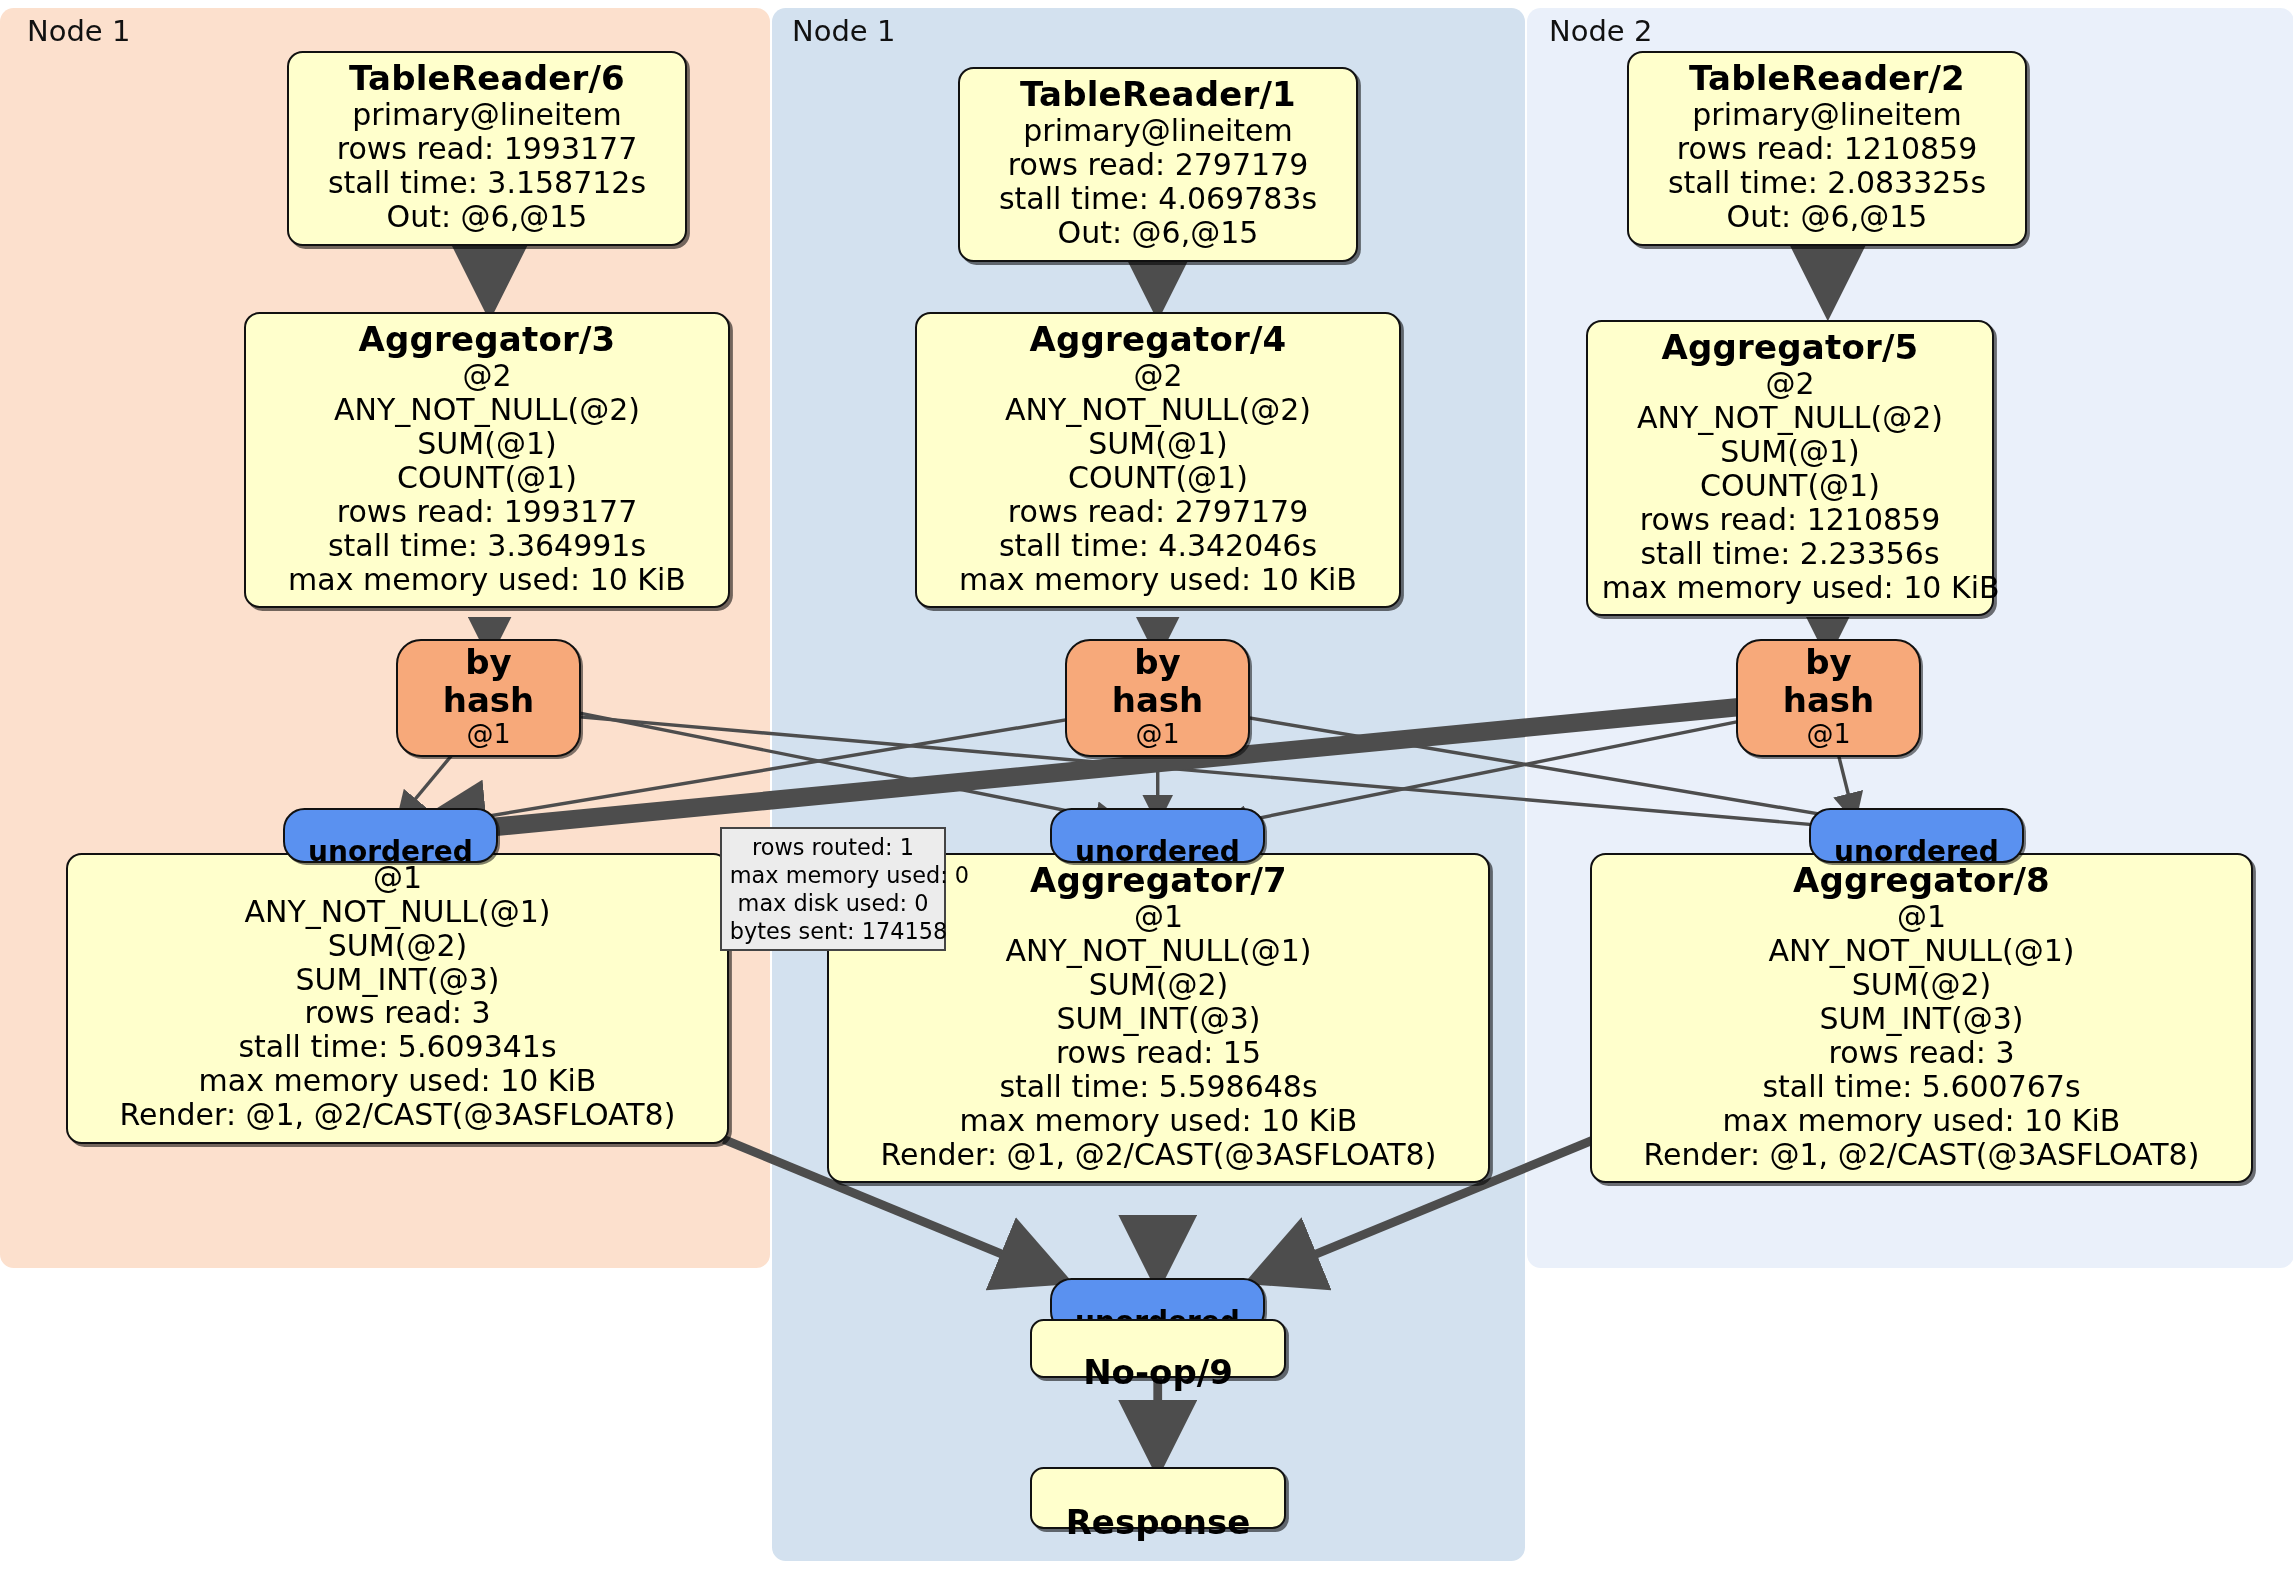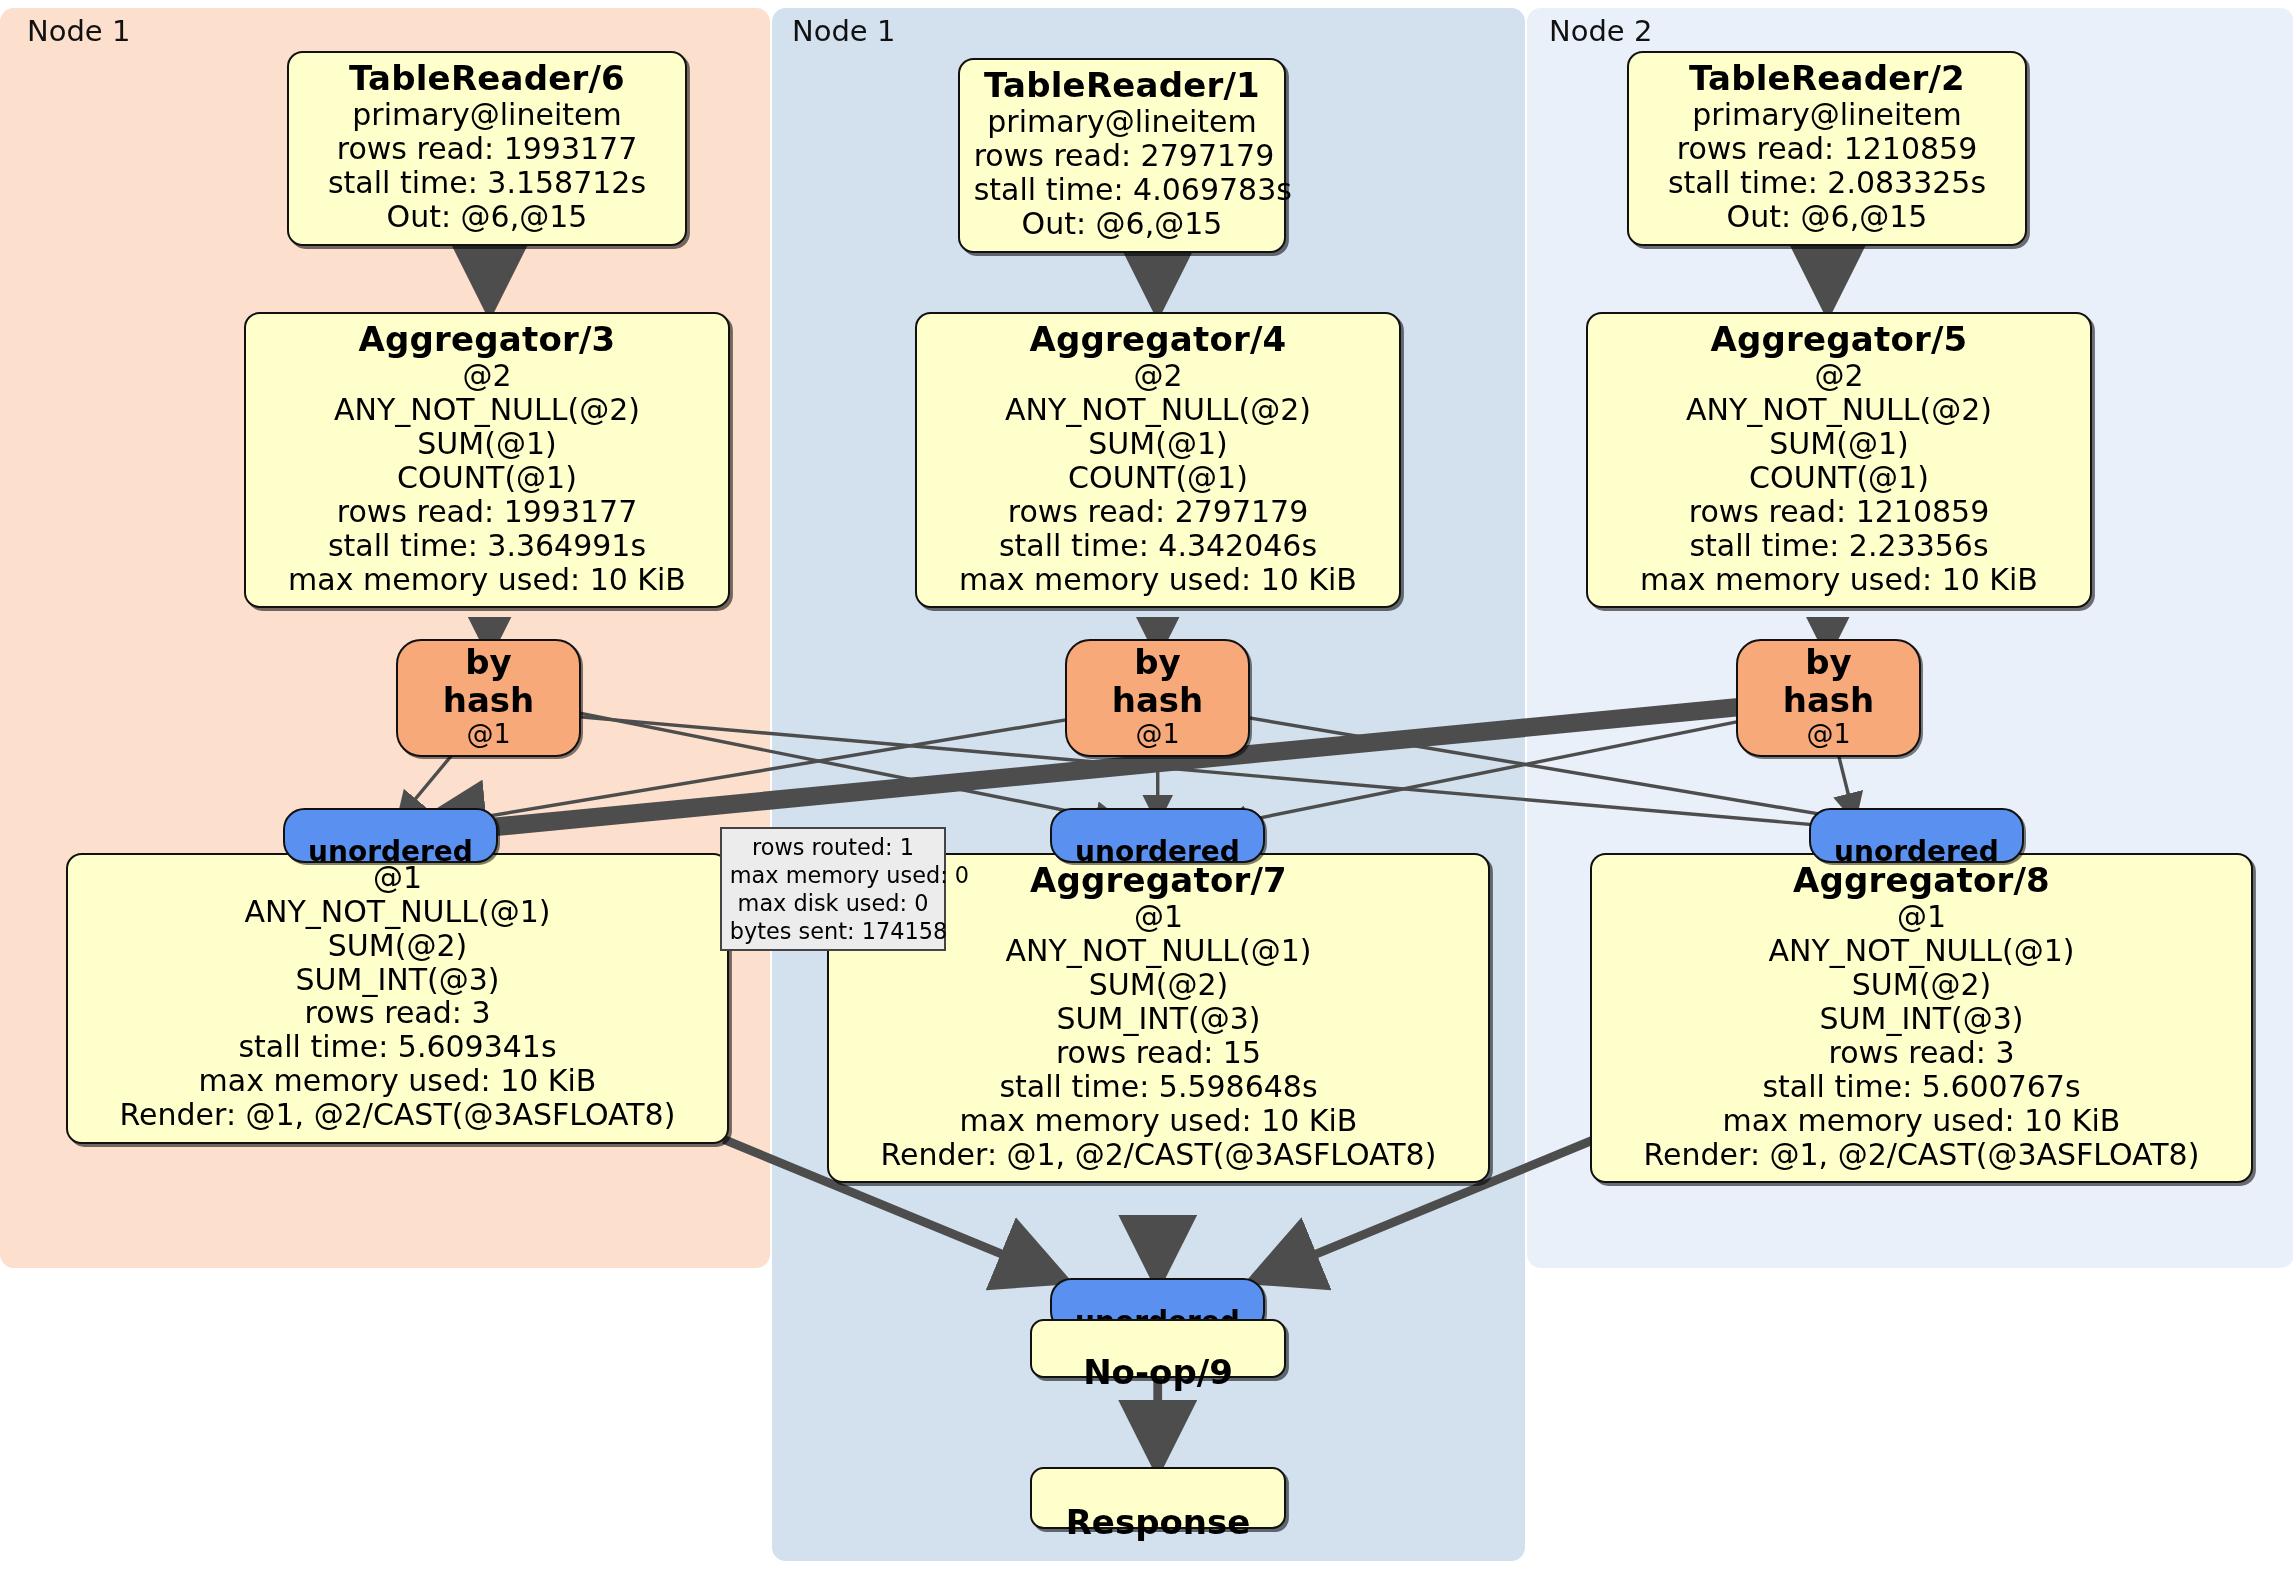--- a/index.html
+++ b/index.html
@@ -104,21 +104,21 @@
   </svg>
 
   <div class="op" style="left:287px;top:51px;width:400px;">
     <div class="ttl">TableReader/6</div>
     <div class="ln">primary@lineitem</div>
     <div class="ln">rows read: 1993177</div>
     <div class="ln">stall time: 3.158712s</div>
     <div class="ln">Out: @6,@15</div>
   </div>
 
-  <div class="op" style="left:958px;top:58px;width:328px;">
+  <div class="op" style="left:958px;top:67px;width:400px;">
     <div class="ttl">TableReader/1</div>
     <div class="ln">primary@lineitem</div>
     <div class="ln">rows read: 2797179</div>
     <div class="ln">stall time: 4.069783s</div>
     <div class="ln">Out: @6,@15</div>
   </div>
 
   <div class="op" style="left:1627px;top:51px;width:400px;">
     <div class="ttl">TableReader/2</div>
     <div class="ln">primary@lineitem</div>
@@ -142,21 +142,21 @@
     <div class="ttl">Aggregator/4</div>
     <div class="ln">@2</div>
     <div class="ln">ANY_NOT_NULL(@2)</div>
     <div class="ln">SUM(@1)</div>
     <div class="ln">COUNT(@1)</div>
     <div class="ln">rows read: 2797179</div>
     <div class="ln">stall time: 4.342046s</div>
     <div class="ln">max memory used: 10 KiB</div>
   </div>
 
-  <div class="op" style="left:1586px;top:312px;width:506px;">
+  <div class="op" style="left:1586px;top:320px;width:408px;">
     <div class="ttl">Aggregator/5</div>
     <div class="ln">@2</div>
     <div class="ln">ANY_NOT_NULL(@2)</div>
     <div class="ln">SUM(@1)</div>
     <div class="ln">COUNT(@1)</div>
     <div class="ln">rows read: 1210859</div>
     <div class="ln">stall time: 2.23356s</div>
     <div class="ln">max memory used: 10 KiB</div>
   </div>
 

